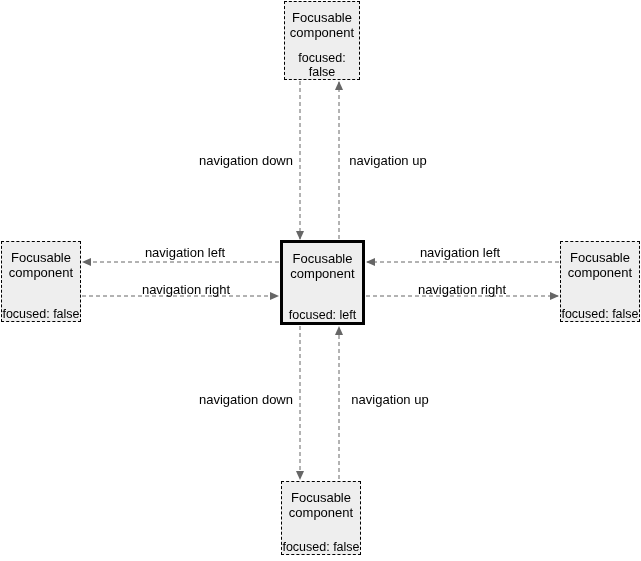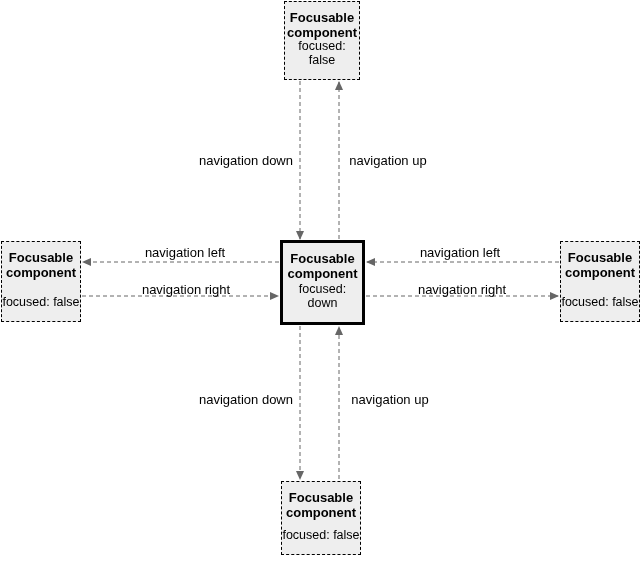--- a/index.html
+++ b/index.html
@@ -22,29 +22,29 @@
   .arrowhead { fill: var(--edge, #666666); }
   .node {
     position: absolute;
     box-sizing: border-box;
     background: var(--node-fill, #eeeeee);
     border: 1px dashed var(--node-border, #000000);
     text-align: center;
   }
   .node.focused { border: 3px solid var(--node-border, #000000); }
   .node-title {
-    font-weight: bold;
+    font-weight: normal;
     font-size: 13px;
     line-height: 15px;
     padding-top: 8px;
   }
   .node-state {
     position: absolute;
     left: 0; right: 0;
-    bottom: 12px;
+    bottom: 0;
     font-size: 12.5px;
     line-height: 14px;
   }
   .edge-label {
     position: absolute;
     transform: translate(-50%, -50%);
     white-space: nowrap;
     font-size: 13px;
   }
 </style>
@@ -74,21 +74,21 @@
     <div class="node-state">focused: false</div>
   </div>
 
   <div class="node" style="left:1px; top:241px; width:80px; height:81px;">
     <div class="node-title">Focusable component</div>
     <div class="node-state">focused: false</div>
   </div>
 
   <div class="node focused" style="left:280px; top:240px; width:85px; height:85px;">
     <div class="node-title">Focusable component</div>
-    <div class="node-state">focused: down</div>
+    <div class="node-state">focused: left</div>
   </div>
 
   <div class="node" style="left:560px; top:241px; width:80px; height:81px;">
     <div class="node-title">Focusable component</div>
     <div class="node-state">focused: false</div>
   </div>
 
   <div class="node" style="left:281px; top:481px; width:80px; height:74px;">
     <div class="node-title">Focusable component</div>
     <div class="node-state">focused: false</div>

